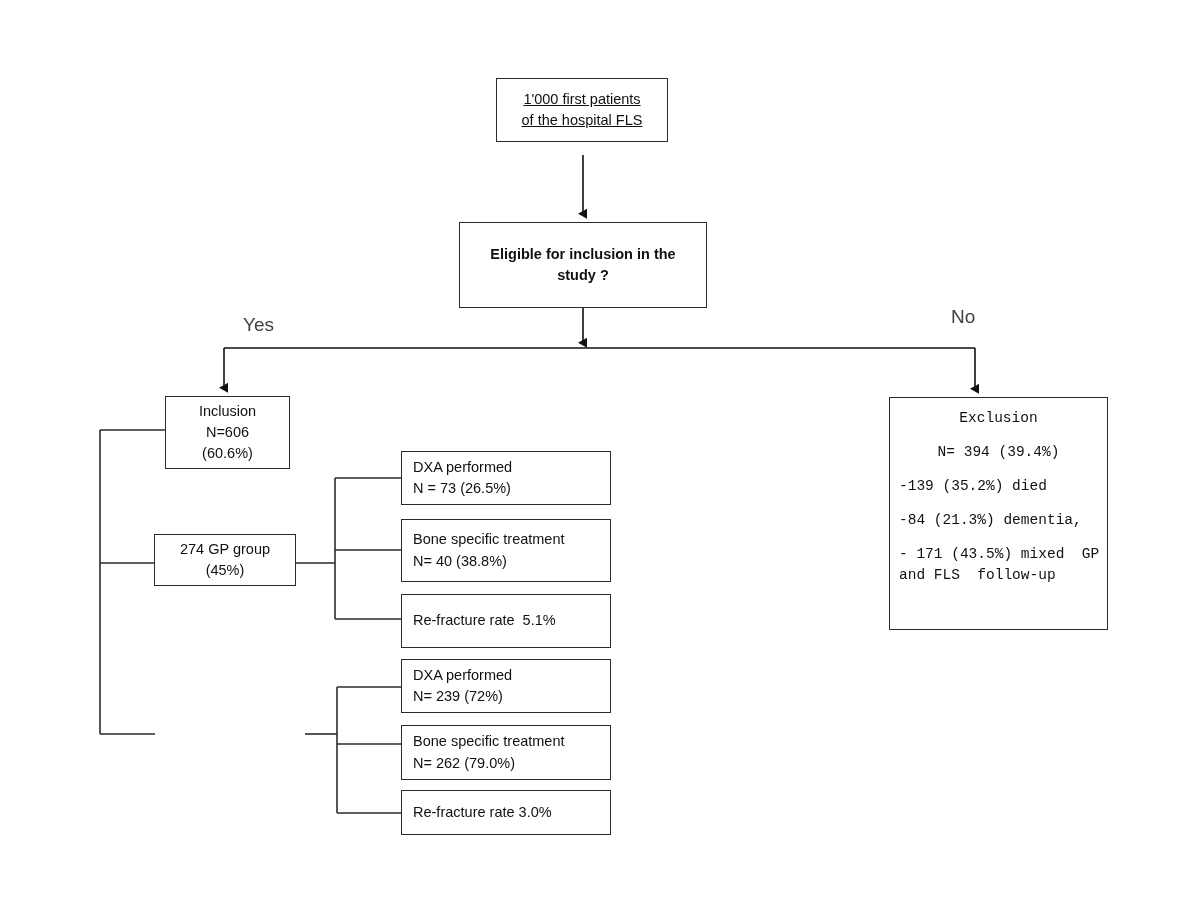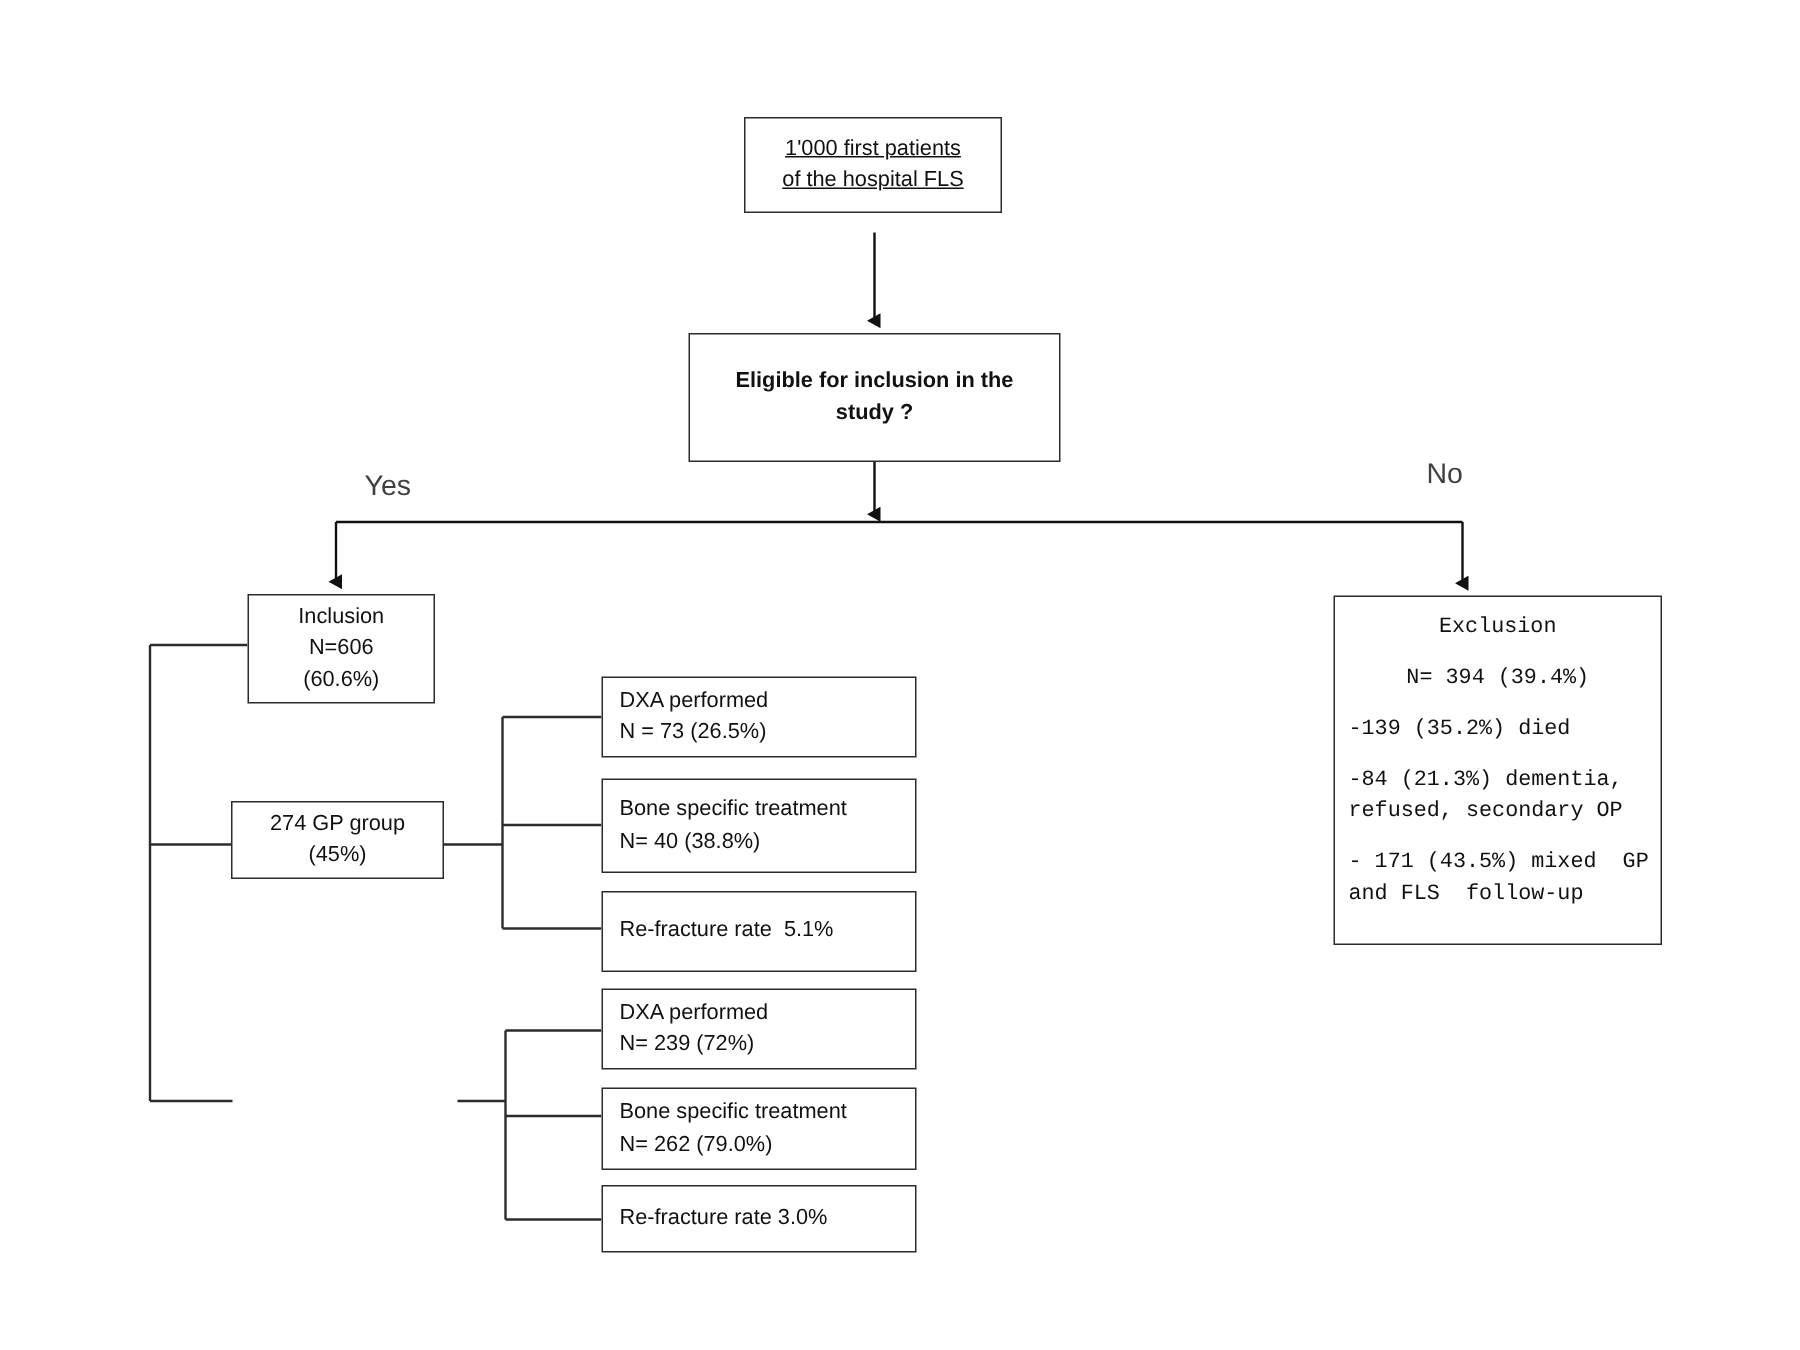--- a/index.html
+++ b/index.html
@@ -129,21 +129,20 @@
       <span class="line ctr">Exclusion</span>
     </div>
     <div class="blk">
       <span class="line ctr">N= 394 (39.4%)</span>
     </div>
     <div class="blk">
       <span class="line lft">-139 (35.2%) died</span>
     </div>
     <div class="blk">
       <span class="line lft">-84 (21.3%) dementia,</span>
-      <span class="line lft">refused, secondary OP</span>
     </div>
     <div class="blk">
       <span class="line lft">- 171 (43.5%) mixed  GP</span>
       <span class="line lft">and FLS  follow-up</span>
     </div>
   </div>
 
   <div class="node center" style="left:154px; top:534px; width:142px; height:52px;">
     <span class="line">274 GP group</span>
     <span class="line">(45%)</span>

